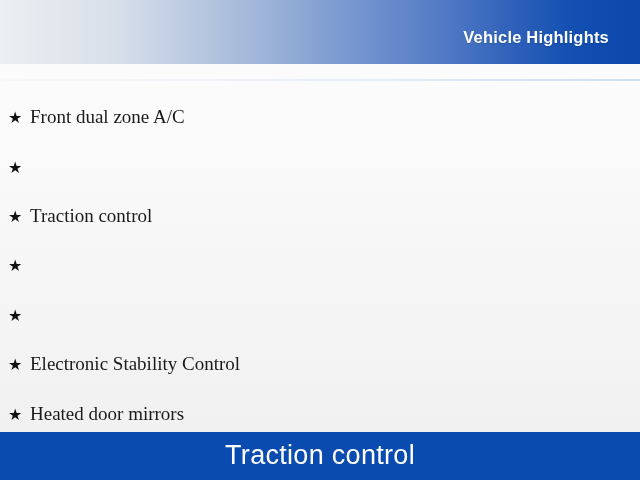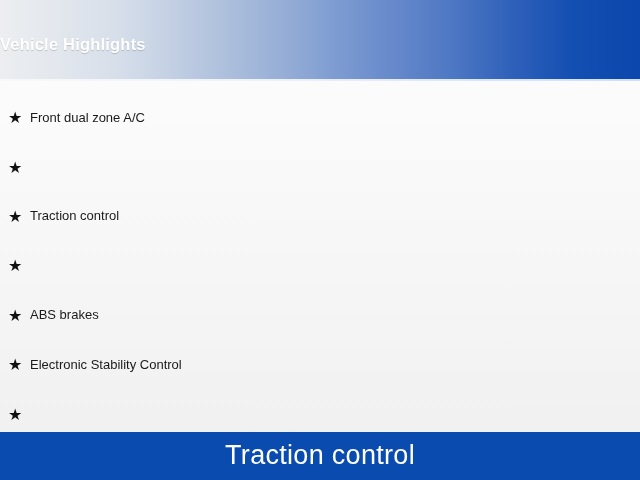--- a/index.html
+++ b/index.html
@@ -22,37 +22,37 @@
     background: linear-gradient(to bottom, #fdfdfd 0%, #fafafa 30%, #f5f5f5 62%, #f1f1f1 88%, #eef2f6 100%);
     overflow: hidden;
   }
 
   
   .header {
     position: absolute;
     top: 0;
     left: 0;
     width: 640px;
-    height: 79px;
+    height: 64px;
     background: linear-gradient(to right,
         #eceef0 0%,
         #e4e8ee 8%,
         #d7dfea 18%,
         #c5d1e4 26%,
         #b0c2dd 34%,
         #97afd6 44%,
         #7f9dd2 52%,
         #6a8ccc 60%,
         #4f79c4 70%,
         #2f61ba 80%,
         #1450b2 89%,
         #0b47ac 100%);
     display: flex;
     align-items: center;
-    justify-content: flex-start;
+    justify-content: flex-end;
   }
   .header-title {
     color: #ffffff;
     font-size: 16.5px;
     font-weight: bold;
     letter-spacing: 0.2px;
     padding-right: 31px;
     padding-top: 10px;
     text-shadow: 0 1px 1px rgba(0,0,0,0.18);
     white-space: nowrap;
@@ -90,23 +90,24 @@
     width: 22px;
     flex: 0 0 22px;
     color: #111111;
     font-size: 16px;
     line-height: 1;
     text-align: left;
     padding-top: 1px;
   }
   .feature-label {
     color: #1a1a1a;
-    font-size: 13px;
+    font-size: 19px;
     line-height: 1.1;
     white-space: nowrap;
+    font-family: Liberation Serif, serif;
   }
 
   
   .footer-bar {
     position: absolute;
     left: 0;
     top: 432px;
     width: 640px;
     height: 48px;
     background: #0a4bb0;
@@ -149,30 +150,30 @@
       <span class="bullet-star">★</span>
       <span class="feature-label">Traction control</span>
     </li>
 
     <li class="feature-item">
       <span class="bullet-star">★</span>
     </li>
 
     <li class="feature-item">
       <span class="bullet-star">★</span>
-      <span class="feature-label">ABS brakes</span>
     </li>
 
     <li class="feature-item">
       <span class="bullet-star">★</span>
       <span class="feature-label">Electronic Stability Control</span>
     </li>
 
     <li class="feature-item">
       <span class="bullet-star">★</span>
+      <span class="feature-label">Heated door mirrors</span>
     </li>
 
   </ul>
 
   <div class="footer-bar">
     <div class="footer-caption">Traction control</div>
   </div>
 
 </div>
 

